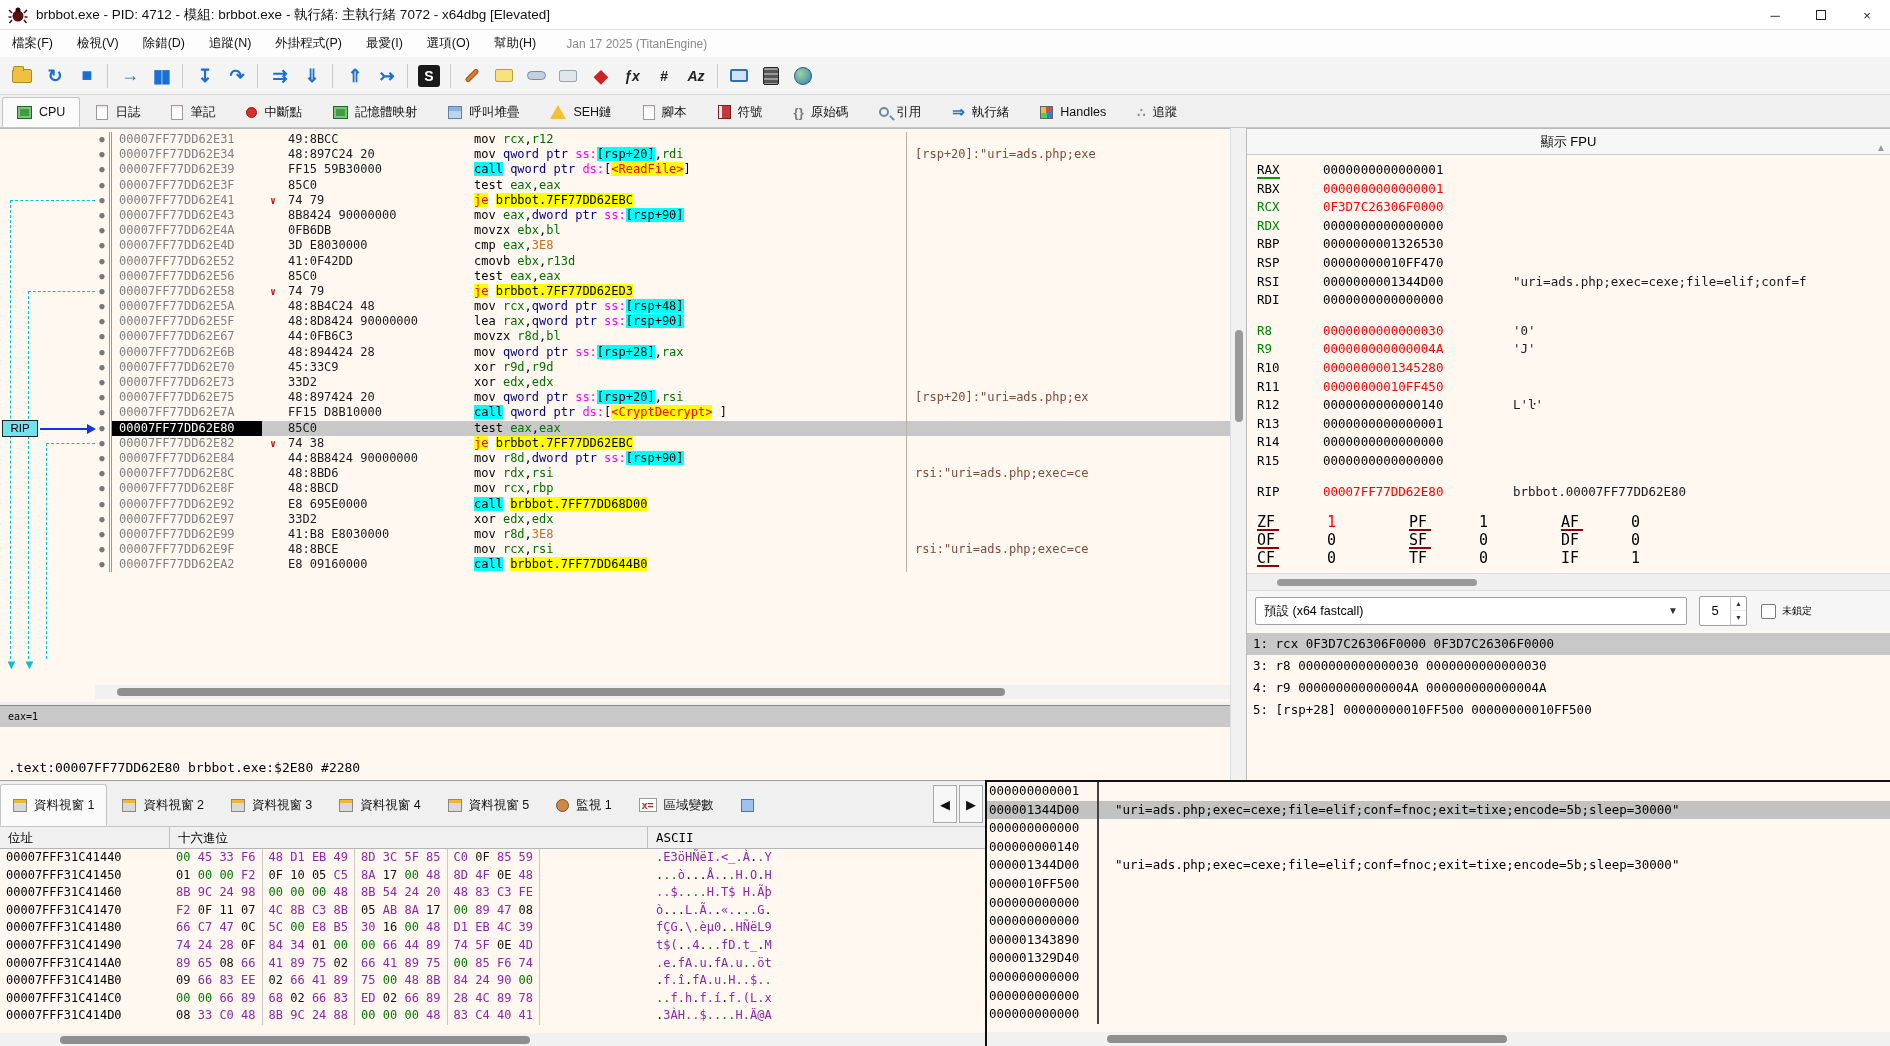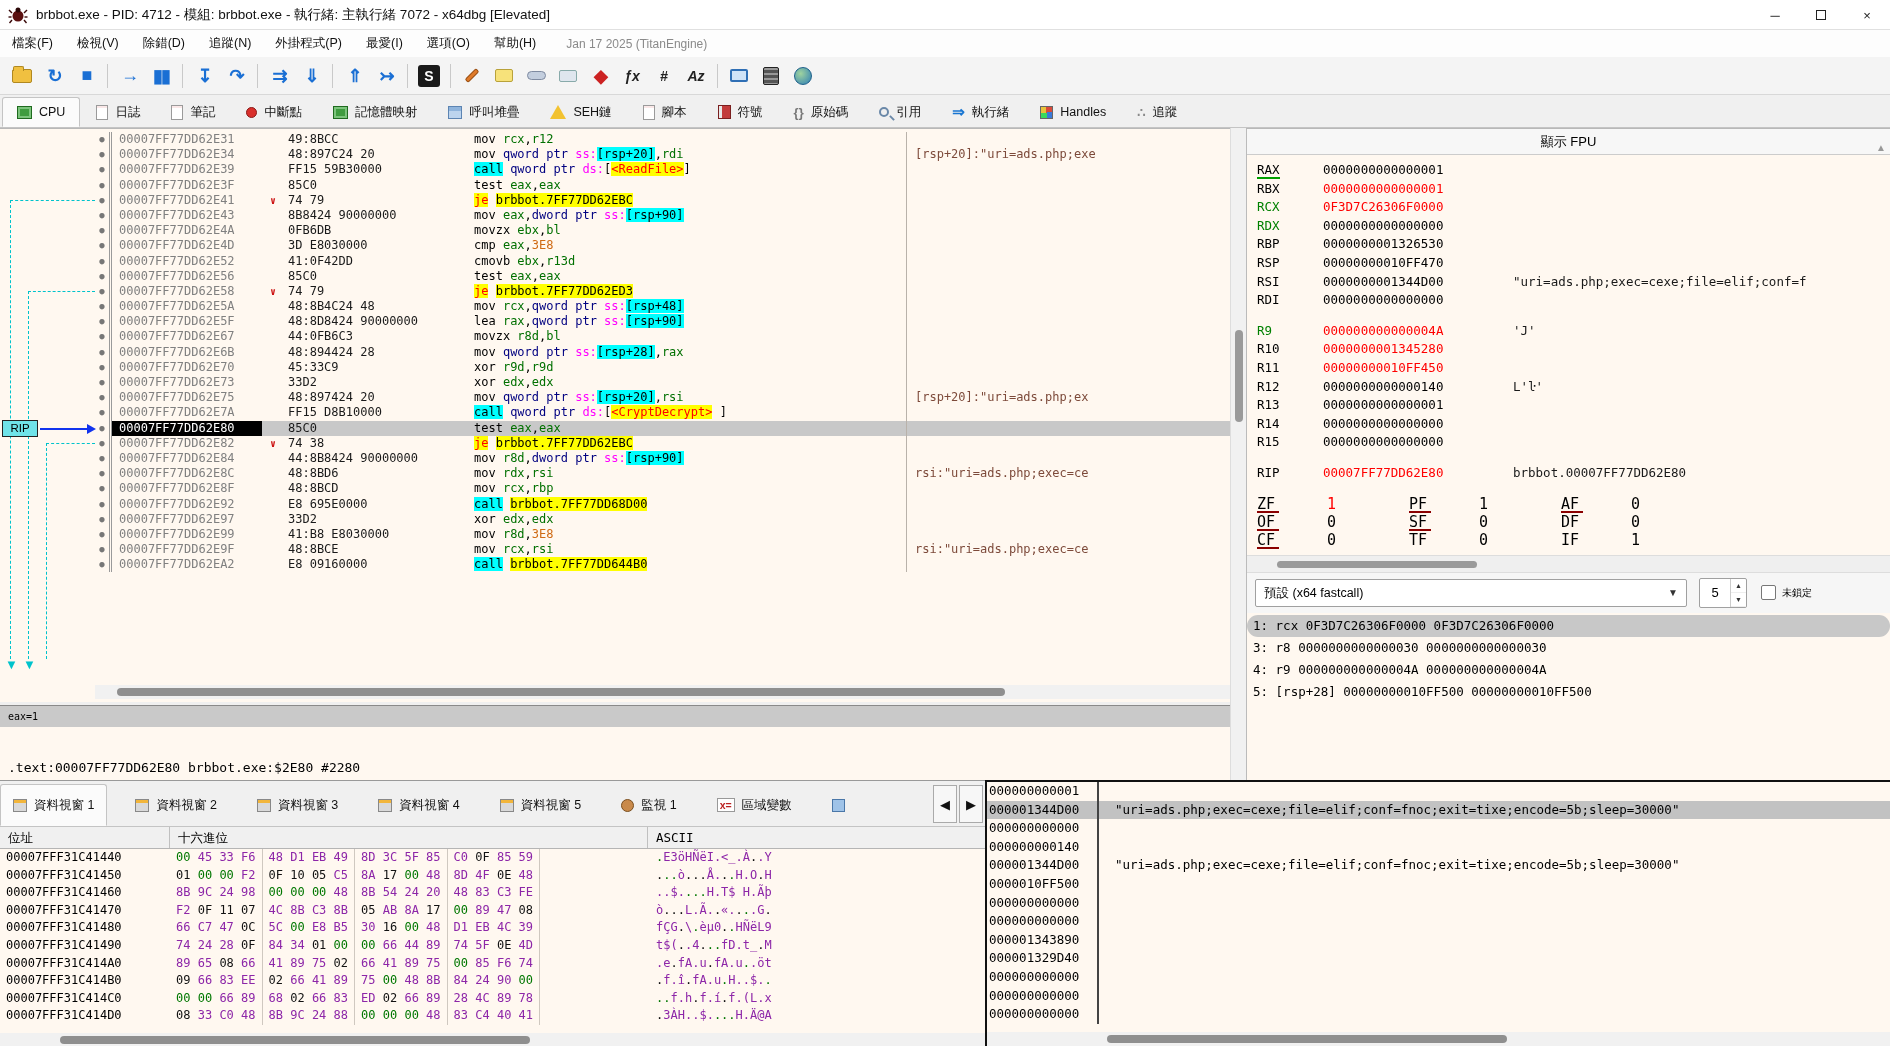--- a/index.html
+++ b/index.html
@@ -137,27 +137,27 @@
               font-size:12.5px; line-height:26px; padding:0 8px; position:relative; color:#000; }
   #ccselect .caret { position:absolute; right:8px; top:0; line-height:26px; font-size:10px; color:#333; }
   #ccspin { width:48px; height:30px; border:1px solid #a0a0a0; background:#fff; margin-left:12px;
             display:flex; border-radius:2px; }
   #ccspin .val { flex:1; text-align:center; line-height:28px; font-size:13px; }
   #ccspin .btns { width:16px; display:flex; flex-direction:column; border-left:1px solid #ccc; }
   #ccspin .btns div { flex:1; font-size:7px; text-align:center; line-height:13px; color:#333; border-bottom:1px solid #eee; }
   #cclock { display:flex; align-items:center; margin-left:14px; font-size:10px; }
   #cclock .box { width:15px; height:15px; border:1px solid #777; background:#fff; margin-right:6px; border-radius:2px; }
   #arglist { font-size:12.5px; padding-top:2px; }
-  .arow { height:22px; line-height:22px; padding-left:6px; white-space:pre; color:#000;border-radius:11px; }
+  .arow { height:22px; line-height:22px; padding-left:6px; white-space:pre; color:#000; }
   .arow.sel { background:#c8c8c8; }
 
   
   #bottomleft { position:absolute; left:0; top:780px; width:985px; height:266px; background:#FFF8F0; border-top:1px solid #999; }
   #dumptabs { height:46px; background:#f0f0f0; border-bottom:1px solid #c4c4c4; display:flex; align-items:flex-end; position:relative; }
-  .btab { height:42px; display:flex; align-items:center; padding:0 12px; font-size:12.5px; margin-right:16px; color:#111; }
+  .btab { height:42px; display:flex; align-items:center; padding:0 12px; font-size:12.5px; margin-right:3px; color:#111; }
   .btab.active { background:#fbfbfb; border:1px solid #c4c4c4; border-bottom:1px solid #fbfbfb; border-radius:3px 3px 0 0; }
   #tabnav { position:absolute; right:2px; bottom:3px; display:flex; }
   .navbtn { width:24px; height:38px; border:1px solid #aaa; background:#f7f7f7; margin-left:2px;
             display:flex; align-items:center; justify-content:center; font-size:13px; color:#111; }
   #dumphdr { height:22px; background:#f0f0f0; border-bottom:1px solid #b5b5b5; font-size:12.5px; line-height:21px;
              display:flex; color:#000; }
   #dumphdr .h1 { width:170px; padding-left:8px; border-right:1px solid #c0c0c0; }
   #dumphdr .h2 { width:478px; padding-left:8px; border-right:1px solid #c0c0c0; }
   #dumphdr .h3 { padding-left:8px; flex:1; }
   #dumprows { font-size:12px; }
@@ -418,20 +418,21 @@
   <div id="reglist" class="mono">
       <div class="rrow"><span class="rn"><u>RAX</u></span><span class="rv">0000000000000001</span></div>
       <div class="rrow"><span class="rn">RBX</span><span class="rv red">0000000000000001</span></div>
       <div class="rrow"><span class="rn green">RCX</span><span class="rv red">0F3D7C26306F0000</span></div>
       <div class="rrow"><span class="rn green">RDX</span><span class="rv">0000000000000000</span></div>
       <div class="rrow"><span class="rn">RBP</span><span class="rv">0000000001326530</span></div>
       <div class="rrow"><span class="rn">RSP</span><span class="rv">00000000010FF470</span></div>
       <div class="rrow"><span class="rn">RSI</span><span class="rv">0000000001344D00</span><span class="rc">"uri=ads.php;exec=cexe;file=elif;conf=f</span></div>
       <div class="rrow"><span class="rn">RDI</span><span class="rv">0000000000000000</span></div>
       <div class="rgap"></div>
+      <div class="rrow"><span class="rn green">R8</span><span class="rv red">0000000000000030</span><span class="rc">'0'</span></div>
       <div class="rrow"><span class="rn green">R9</span><span class="rv red">000000000000004A</span><span class="rc">'J'</span></div>
       <div class="rrow"><span class="rn">R10</span><span class="rv red">0000000001345280</span></div>
       <div class="rrow"><span class="rn">R11</span><span class="rv red">00000000010FF450</span></div>
       <div class="rrow"><span class="rn">R12</span><span class="rv">0000000000000140</span><span class="rc">L'ŀ'</span></div>
       <div class="rrow"><span class="rn">R13</span><span class="rv">0000000000000001</span></div>
       <div class="rrow"><span class="rn">R14</span><span class="rv">0000000000000000</span></div>
       <div class="rrow"><span class="rn">R15</span><span class="rv">0000000000000000</span></div>
       <div class="rgap"></div>
       <div class="rrow"><span class="rn">RIP</span><span class="rv red">00007FF77DD62E80</span><span class="rc">brbbot.00007FF77DD62E80</span></div>
       <div class="rgap"></div>

